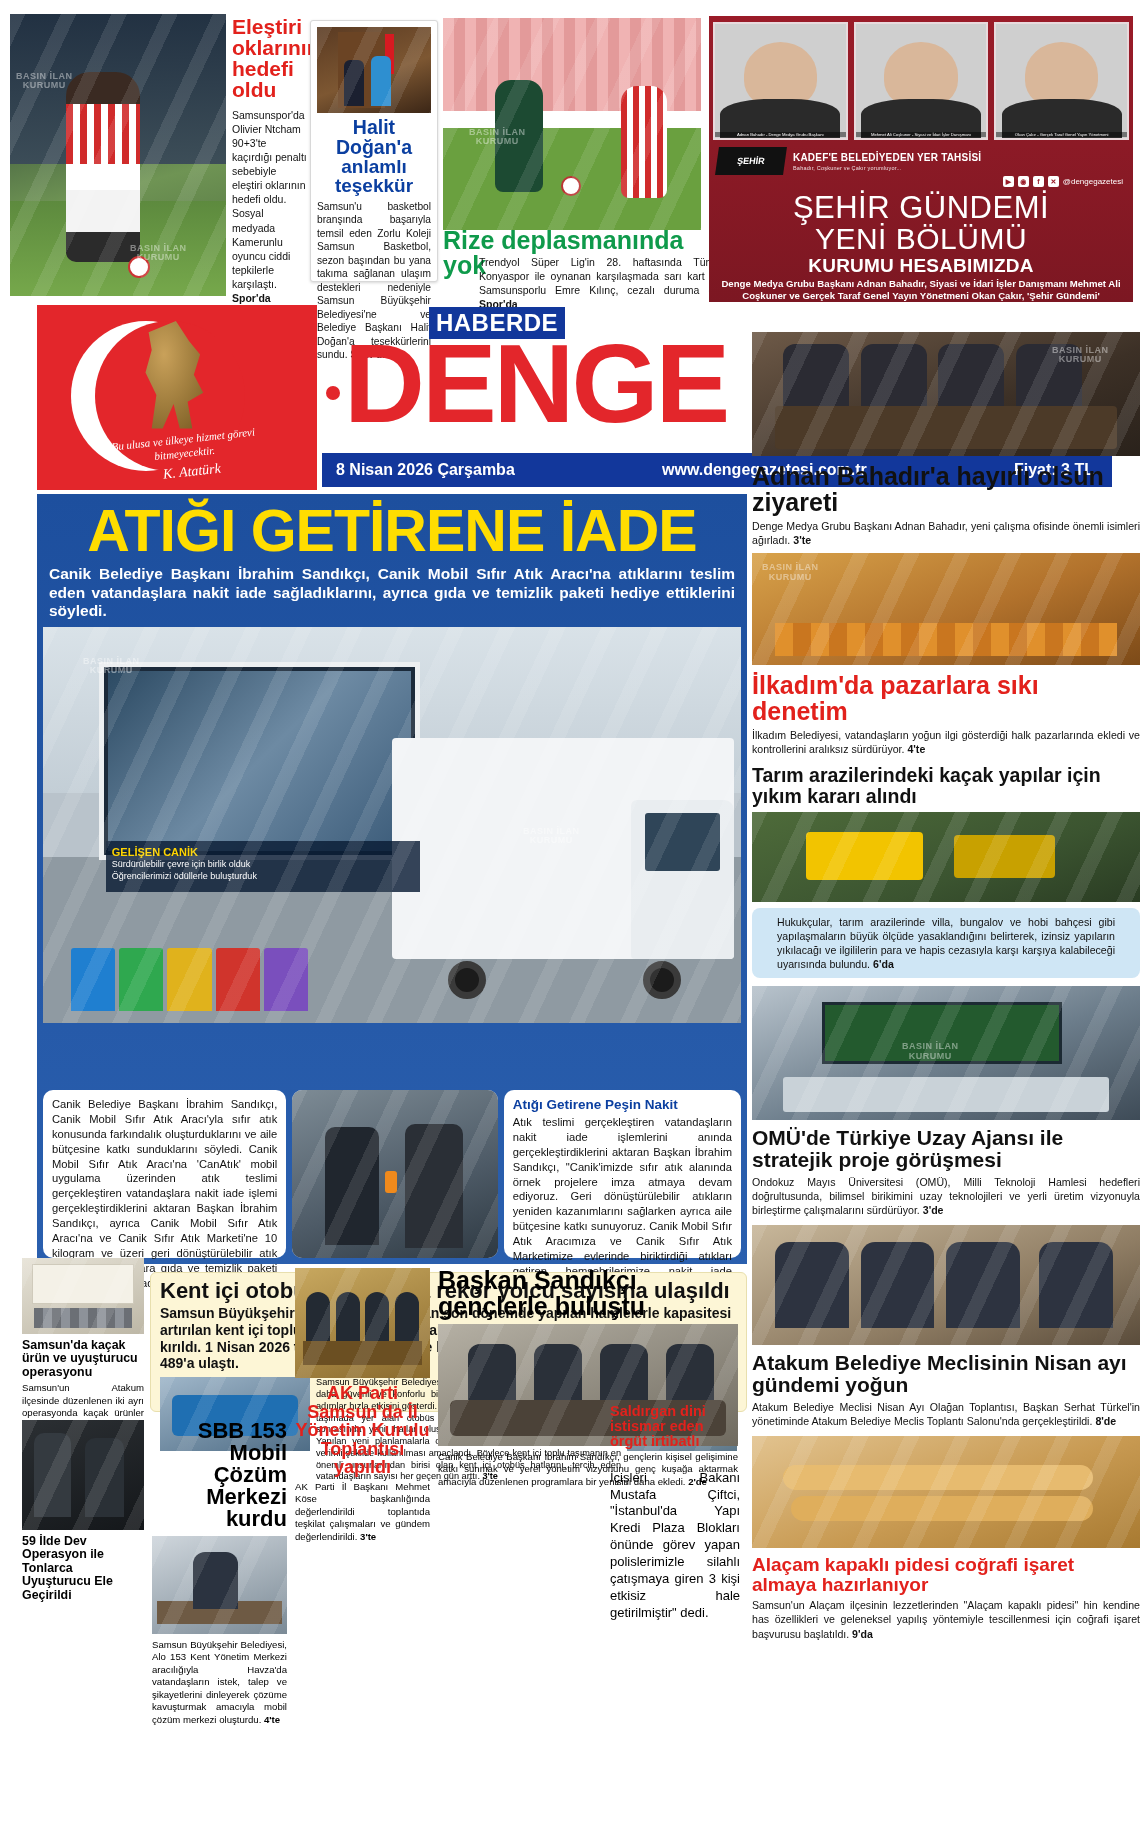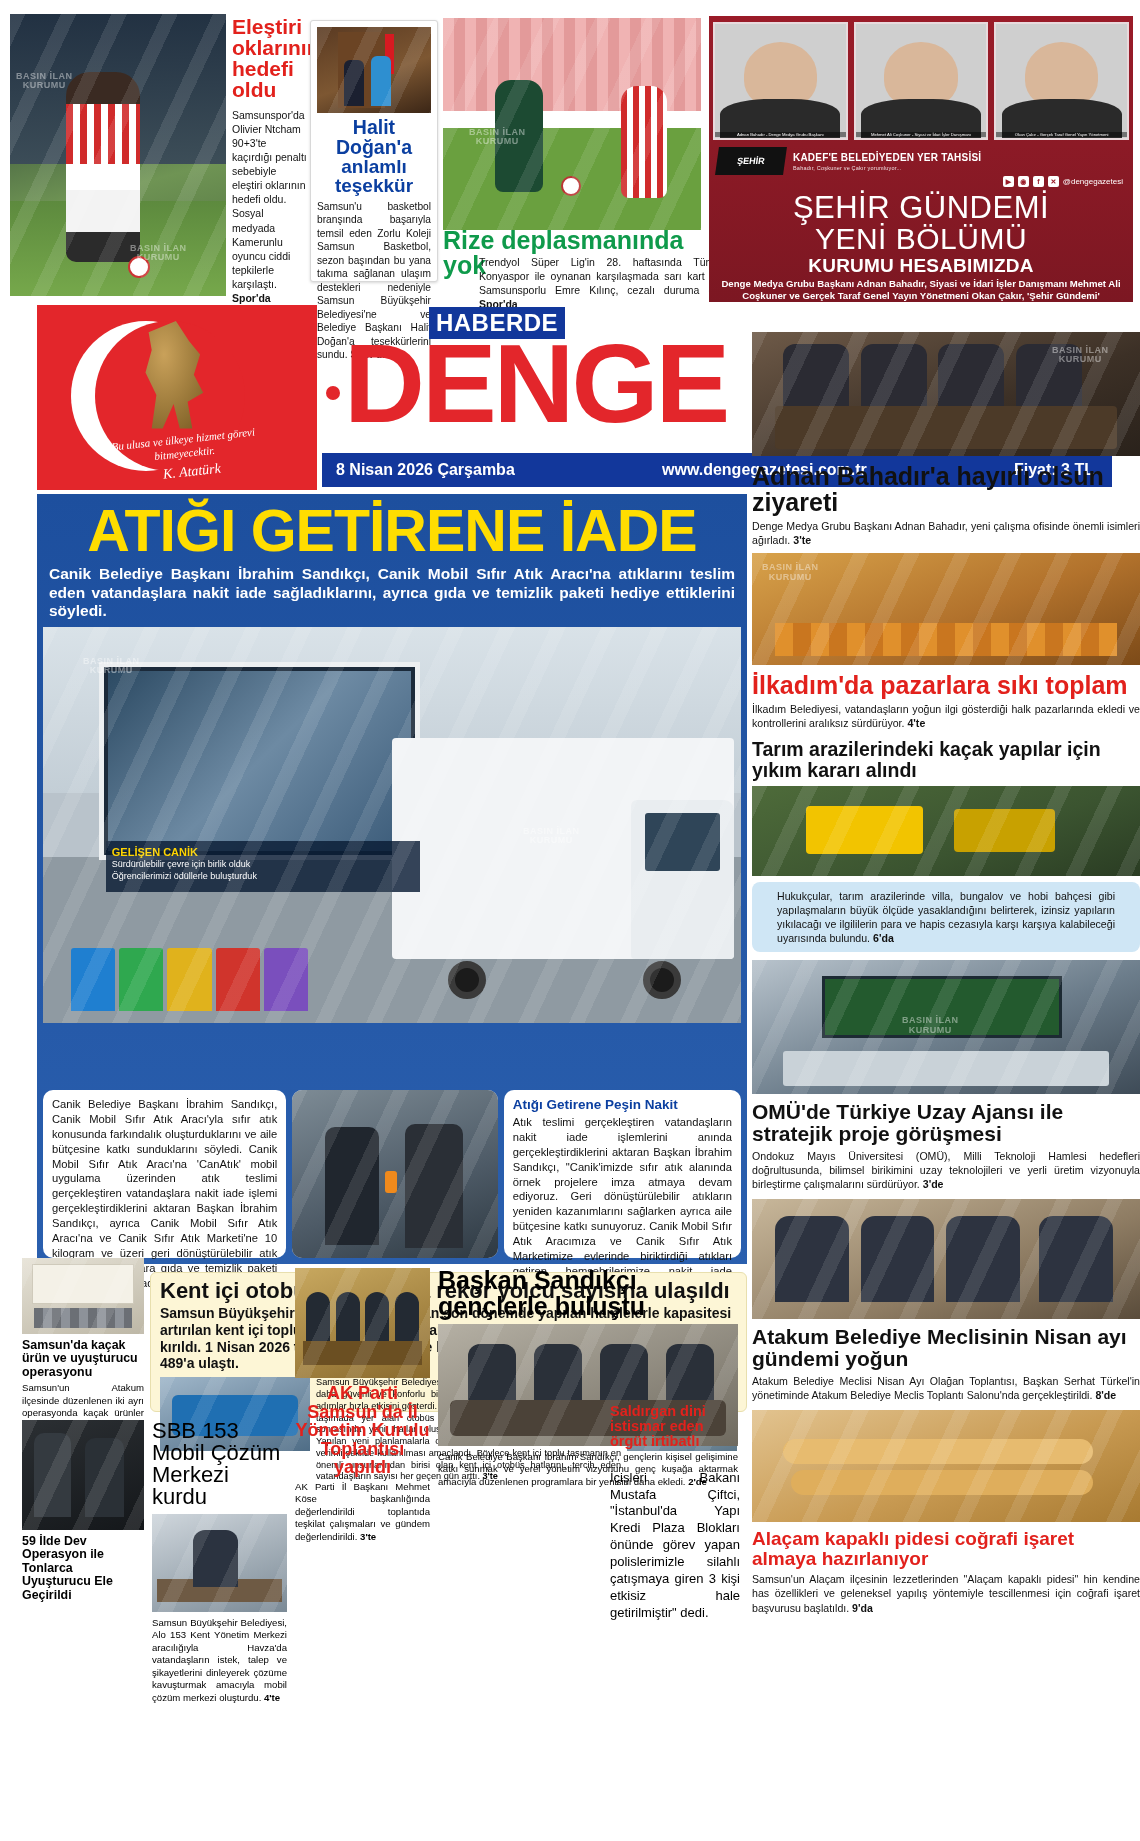--- a/index.html
+++ b/index.html
@@ -216,21 +216,21 @@
 
   .opbox { position:absolute; left:22px; top:1420px; width:122px; }
   .opbox .im { width:122px; height:110px; background:linear-gradient(160deg,#2b2f33,#14171a); position:relative; overflow:hidden;}
   .opbox .im .s1{ position:absolute; left:10%; top:12%; width:30%; height:76%; background:#343a40; border-radius:10px 10px 0 0;}
   .opbox .im .s2{ position:absolute; left:52%; top:16%; width:32%; height:72%; background:#2a3036; border-radius:10px 10px 0 0;}
   .opbox h4 { font-size:12.4px; font-weight:800; line-height:1.08; margin-top:5px; }
   .opbox p { font-size:9.6px; line-height:1.3; margin-top:3px; text-align:justify;}
   .opbox p b{font-weight:800;}
 
   .sbb { position:absolute; left:152px; top:1420px; width:135px; }
-  .sbb h3 { font-size:22px; font-weight:400; line-height:1.0; text-align:left; }
+  .sbb h3 { font-size:22px; font-weight:700; line-height:1.0; text-align:right; }
   .sbb .im { width:100%; height:98px; margin-top:6px; background:linear-gradient(160deg,#cfd6dc,#7b8a96); position:relative; overflow:hidden;}
   .sbb .im .desk{ position:absolute; left:4%; bottom:10%; width:92%; height:24%; background:#6e5a44;}
   .sbb .im .per{ position:absolute; left:30%; top:16%; width:34%; height:58%; background:#2b3340; border-radius:12px 12px 0 0;}
   .sbb p { font-size:9.6px; line-height:1.3; margin-top:5px; text-align:justify; }
   .sbb p b { font-weight:800; }
 
   .akp { position:absolute; left:295px; top:1268px; width:135px; }
   .akp .im { width:100%; height:110px; background:linear-gradient(160deg,#c8a85f,#8a6a2d); position:relative; overflow:hidden;}
   .akp .im .tbl{ position:absolute; left:6%; bottom:12%; width:88%; height:22%; background:#6b4f22;}
   .akp .im .pp{ position:absolute; top:22%; width:18%; height:56%; background:#232a33; border-radius:12px 12px 0 0;}
@@ -439,21 +439,21 @@
     <h3>Adnan Bahadır'a hayırlı olsun ziyareti</h3>
     <p><span>Denge Medya Grubu Başkanı Adnan Bahadır, yeni çalışma ofisinde önemli isimleri ağırladı. </span><b>3'te</b></p>
 
     <div class="photo img r-photo2">
       <div class="crate"></div>
       <div class="wm" style="left:10px; top:10px;">
           <span>BASIN İLAN</span>
           <span>KURUMU</span>
         </div>
     </div>
-    <h3 class="red">İlkadım'da pazarlara sıkı toplam</h3>
+    <h3 class="red">İlkadım'da pazarlara sıkı denetim</h3>
     <p><span>İlkadım Belediyesi, vatandaşların yoğun ilgi gösterdiği halk pazarlarında ekledi ve kontrollerini aralıksız sürdürüyor. </span><b>4'te</b></p>
 
     <h3 style="font-size:19.5px; margin-top:9px;">Tarım arazilerindeki kaçak yapılar için yıkım kararı alındı</h3>
     <div class="photo img r-photo3">
       <div class="mach"></div>
         <div class="mach2"></div>
     </div>
     <div class="r-box">
       <p><span>Hukukçular, tarım arazilerinde villa, bungalov ve hobi bahçesi gibi yapılaşmaların büyük ölçüde yasaklandığını belirterek, izinsiz yapıların yıkılacağı ve ilgililerin para ve hapis cezasıyla karşı karşıya kalabileceği uyarısında bulundu. </span><b>6'da</b></p>
     </div>

